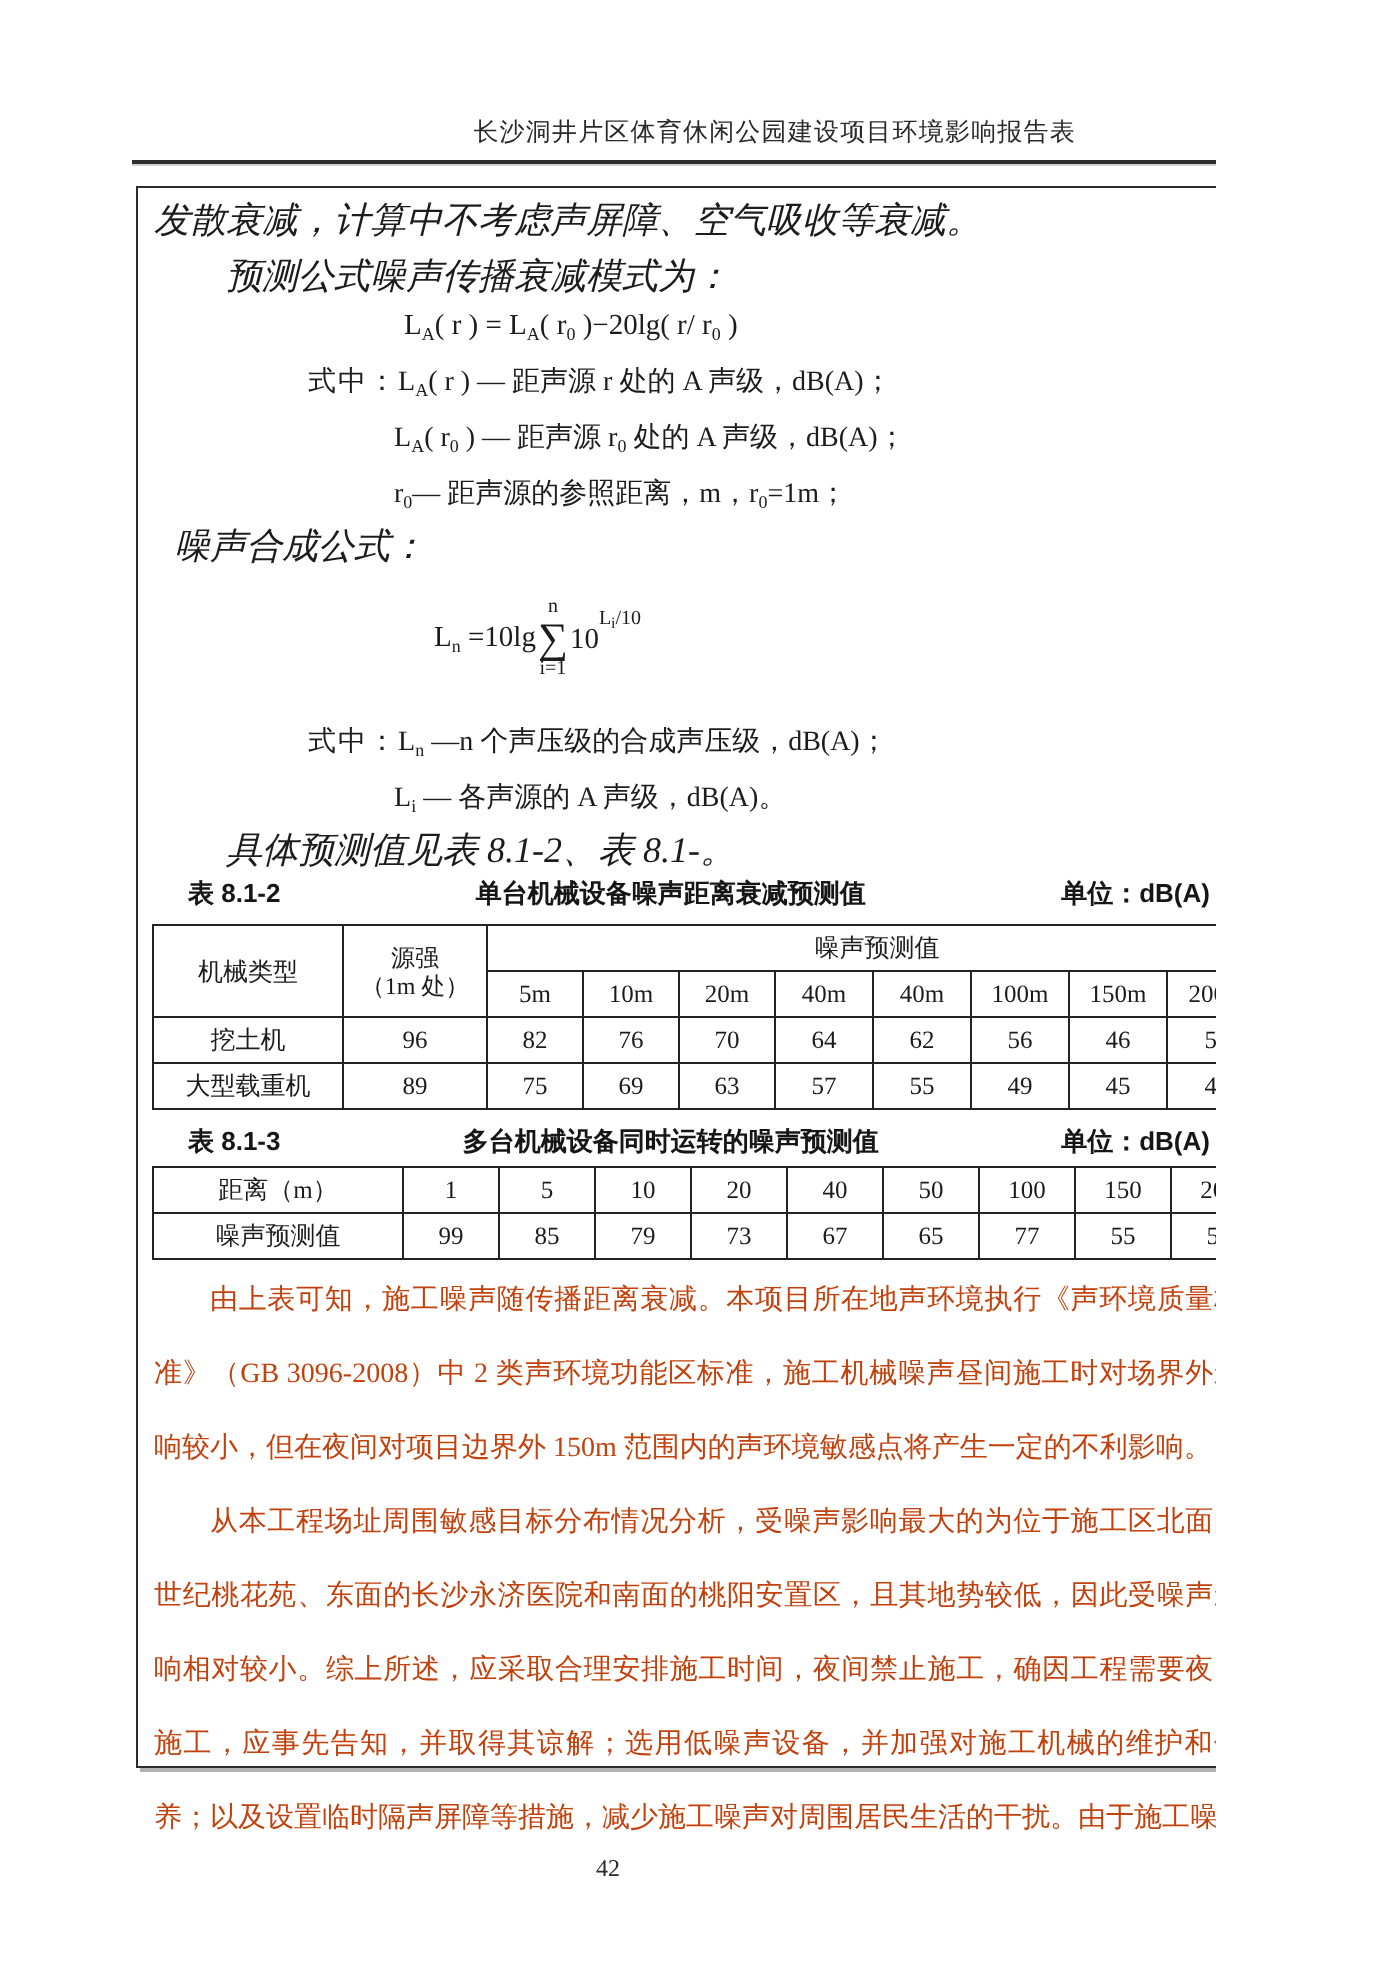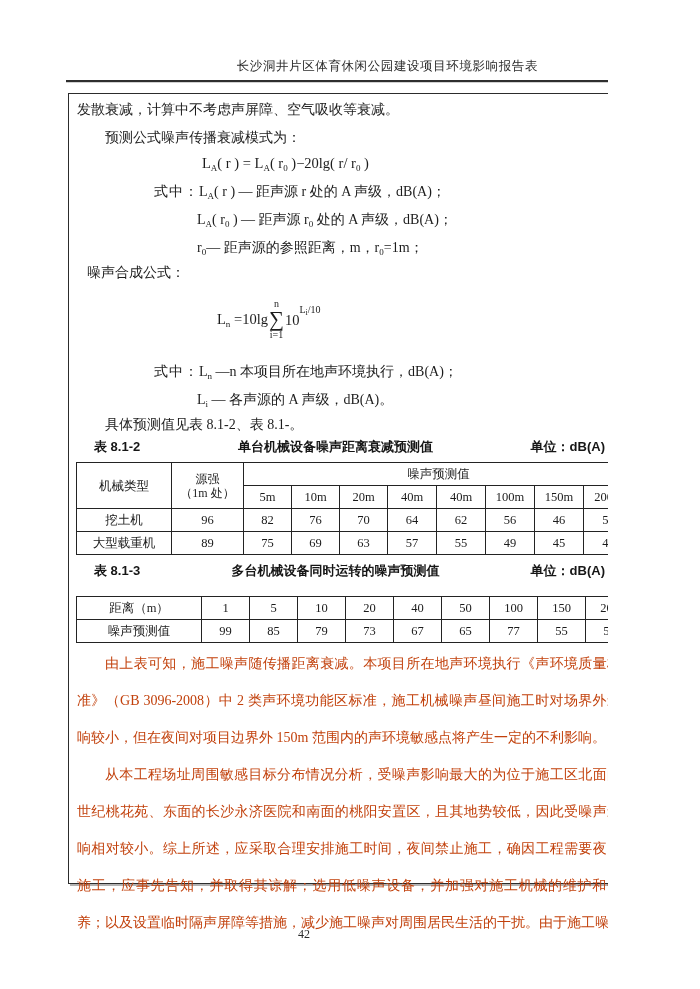--- a/index.html
+++ b/index.html
@@ -14,21 +14,21 @@
   }
   .header-rule {
     position:absolute; top:80px; left:66px; width:566px; height:2px;
     background:#2e2e2e; box-shadow:0 1px 0 rgba(0,0,0,0.18);
   }
   .content-box {
     position:absolute; top:93px; left:68px; width:562px; height:791px;
     box-sizing:border-box; border:1.5px solid #2c2c2c; padding:6px 8px 0 8px;
     box-shadow:2px 2px 0 rgba(0,0,0,0.30); background:#fff;
   }
-  .t { font-size:14px; line-height:20px; margin:0; }
+  .t { font-size:18px; line-height:20px; margin:0;font-style:italic; }
   .l-line1 { margin:0; }
   .l-line2 { margin:8px 0 0; text-indent:2em; }
   .f1 { margin:5px 0 0 125px; font-size:14.5px; line-height:20px; }
   .where-line { font-size:14px; line-height:20px; }
   .w-first { margin-top:9px; padding-left:77px; }
   .w-cont  { margin-top:8px; padding-left:120px; }
   .where-label { letter-spacing:1px; }
   .fsub { font-size:9px; vertical-align:-3px; line-height:0; }
   .l-line3 { margin:5px 0 0 10px; }
   .f2 { margin:6px 0 0 140px; height:60px; display:flex; align-items:center; font-size:14.5px; }
@@ -44,21 +44,21 @@
     margin-top:3px; height:18px; padding:0 16px 0 17px;
     font-family:"Liberation Sans","DejaVu Sans",sans-serif;
     font-weight:bold; font-size:13px; color:#161616;
   }
   .cap2 { margin-top:7px;gap:12px; }
   .dtable {
     border-collapse:collapse; table-layout:fixed; width:557px;
     margin:6px 0 0 -1px; font-size:12.5px; color:#1b1b1b;
     border:1.5px solid #232323;
   }
-  .tbl2 { margin-top:16px; }
+  .tbl2 { margin-top:3px; }
   .dtable td {
     border:1px solid #232323; text-align:center; vertical-align:middle;
     height:22px; padding:0 1px; line-height:14px; white-space:nowrap; overflow:hidden;
   }
   .src-cell { font-size:12px; }
   .blk { display:block; }
   .para {
     font-size:14px; line-height:37px; text-align:justify; text-indent:2em;
     margin:0; color:#c2410c;
   }
@@ -95,21 +95,21 @@
     <div class="f2">
       <span><span>L</span><sub class="fsub">n</sub><span> =10lg</span></span>
       <span class="sigma">
         <span class="sig-top">n</span>
         <span class="sig-sym">∑</span>
         <span class="sig-bot">i=1</span>
       </span>
       <span><span>10</span><sup class="bigsup"><span>L</span><sub class="fsub">i</sub><span>/10</span></sup></span>
     </div>
 
-    <div class="where-line w2-first"><span class="where-label">式中：</span><span>L</span><sub class="fsub">n</sub><span> —n 本项目所在地声环境执行，dB(A)；</span></div>
+    <div class="where-line w2-first"><span class="where-label">式中：</span><span>L</span><sub class="fsub">n</sub><span> —n 个声压级的合成声压级，dB(A)；</span></div>
 
     <div class="where-line w-cont"><span>L</span><sub class="fsub">i</sub><span> — 各声源的 A 声级，dB(A)。</span></div>
 
     <p class="t l-line4">具体预测值见表 8.1-2、表 8.1-。</p>
 
     <div class="tcaption">
       <span>表 8.1-2</span>
       <span>单台机械设备噪声距离衰减预测值</span>
       <span>单位：dB(A)</span>
     </div>

